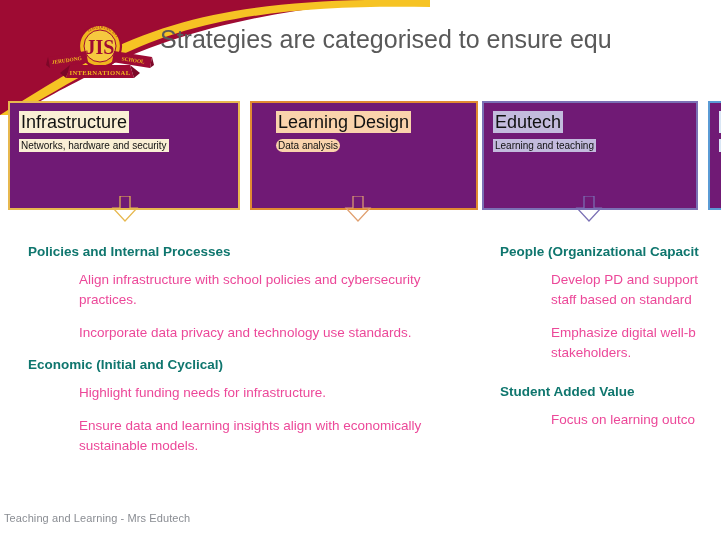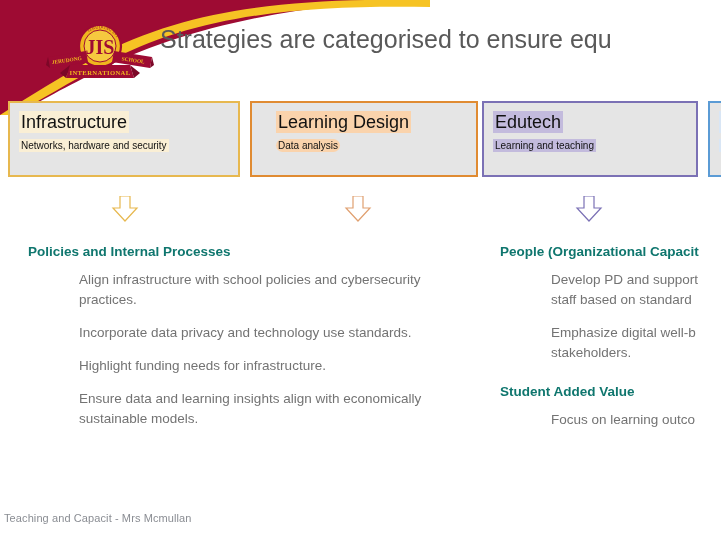--- a/index.html
+++ b/index.html
@@ -55,22 +55,22 @@
     color: #595959;
     font-weight: 400;
     white-space: nowrap;
     letter-spacing: 0px;
   }
 
   
   .cat-box {
     position: absolute;
     top: 101px;
-    height: 76px;
-    background: #e5e5e5;
+    height: 109px;
+    background: #701a75;
     box-sizing: border-box;
     border-style: solid;
     border-width: 2px;
     padding: 8px 9px 0 9px;
   }
   .cat-title {
     font-size: 18px;
     line-height: 23px;
     color: #111111;
     font-weight: 400;
@@ -116,21 +116,21 @@
     font-size: 13.5px;
     font-weight: bold;
     color: #0f766e;
     line-height: 18px;
     margin: 0 0 9px 0;
     white-space: nowrap;
   }
   .sec-head.spaced { margin-top: 20px; }
   .sec-item {
     font-size: 13.5px;
-    color: #737373;
+    color: #ec4899;
     line-height: 20px;
     margin: 0 0 13px 26px;
     padding-left: 25px;
   }
   .sec-item:last-child { margin-bottom: 1px; }
 
   #col-right .sec-item { white-space: nowrap; }
   #col-right .sec-item span { display: block; }
 
   
@@ -229,33 +229,34 @@
     <path d="M10,0 L20,0 L20,12 L27,12 L15,25 L3,12 L10,12 Z" fill="none" stroke="#e0a070" stroke-width="1.2"></path>
   </svg>
   <svg class="arrow" id="arrow-3" viewBox="0 0 30 26">
     <path d="M10,0 L20,0 L20,12 L27,12 L15,25 L3,12 L10,12 Z" fill="none" stroke="#7b71b5" stroke-width="1.2"></path>
   </svg>
 
   <div class="col" id="col-left">
     <div class="sec-head">Policies and Internal Processes</div>
     <div class="sec-item">Align infrastructure with school policies and cybersecurity practices.</div>
     <div class="sec-item">Incorporate data privacy and technology use standards.</div>
+    <div class="sec-head">Economic (Initial and Cyclical)</div>
     <div class="sec-item">Highlight funding needs for infrastructure.</div>
     <div class="sec-item">Ensure data and learning insights align with economically sustainable models.</div>
   </div>
 
   <div class="col" id="col-right">
     <div class="sec-head">People (Organizational Capacit</div>
     <div class="sec-item">
       <span>Develop PD and support</span>
       <span>staff based on standard</span>
     </div>
     <div class="sec-item">
       <span>Emphasize digital well-b</span>
       <span>stakeholders.</span>
     </div>
     <div class="sec-head spaced">Student Added Value</div>
     <div class="sec-item">Focus on learning outco</div>
   </div>
 
-  <div id="footer">Teaching and Capacit - Mrs Mcmullan</div>
+  <div id="footer">Teaching and Learning - Mrs Edutech</div>
 
 </div>
 
 </body></html>

